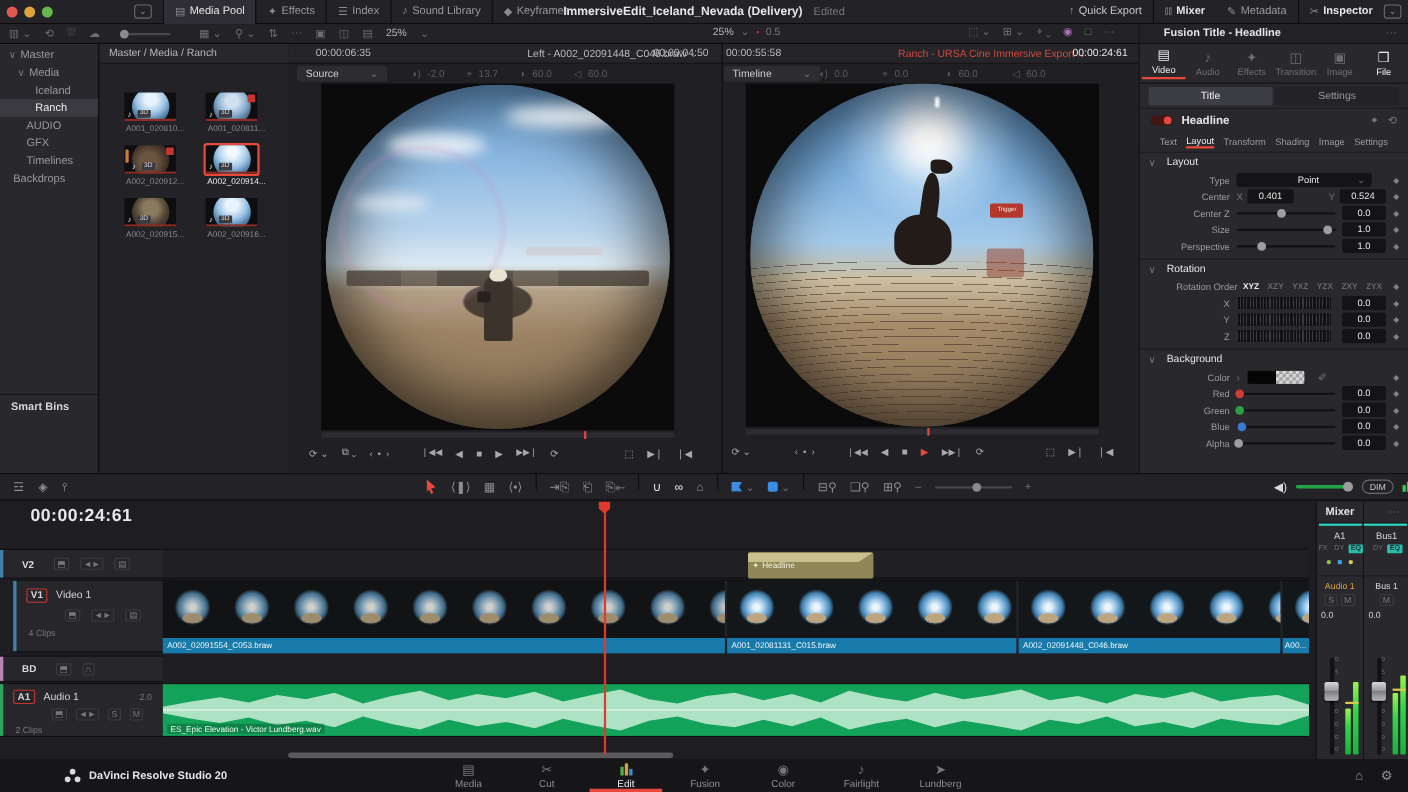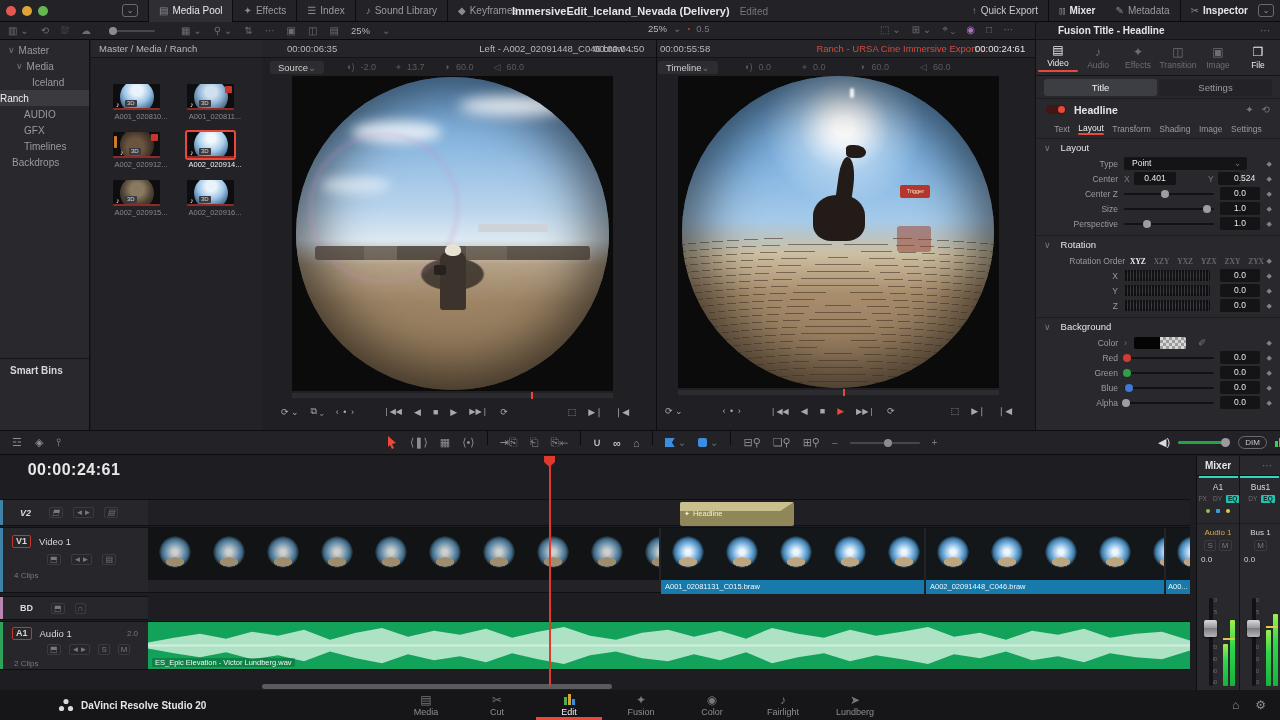--- a/index.html
+++ b/index.html
@@ -55,21 +55,21 @@
   .flagred{ position:absolute; right:2px; top:2px; width:7px; height:7px; background:#c5372c; border-radius:1px;}
   .orangebar{ position:absolute; left:1px; top:4px; width:3px; height:12px; background:#d07b2c; border-radius:1px;}
   .mp-name{ font-size:7.5px; color:#88888d; text-align:center; width:56px; margin-top:2px; white-space:nowrap;}
 
   .pool-footer{ position:absolute; top:432px; left:0; width:262px; height:23px; background:#232327; border-right:1px solid #101012; border-top:1px solid #121214; display:flex; align-items:center; gap:14px; padding-left:12px;}
 
   
   .viewers{ position:absolute; top:40px; left:262px; width:773px; height:390px; background:#202024;}
   .vhead{ height:18px; display:flex; align-items:center; font-size:9.5px; color:#b9b9bd; background:#242429; border-bottom:1px solid #141416;}
   .vctl{ height:18px; display:flex; align-items:center; background:#202024; font-size:9.5px;}
-  .mode-dd{ display:flex; align-items:center; gap:0; background:#2c2c31; border-radius:3px; padding:1px 8px; color:#cfcfd3; font-size:9.5px;}
+  .mode-dd{ display:flex; align-items:center; gap:28px; background:#2c2c31; border-radius:3px; padding:1px 8px; color:#cfcfd3; font-size:9.5px;}
   .pchip{ display:flex; align-items:center; gap:6px; color:#5a5a60; font-size:9px;}
   .canvas{ position:absolute; background:#0b0b0c;}
   .fisheye{ position:absolute; border-radius:50%; overflow:hidden; box-shadow:inset 0 0 50px 18px rgba(0,0,0,.55);}
   .scrub{ position:absolute; height:5px; background:#2b2b30;}
   .scrub i{ position:absolute; top:-1px; width:2px; height:7px; background:#e8493c;}
   .transport{ position:absolute; display:flex; align-items:center; color:#9a9aa0;}
   .tbtn{ font-size:9px; color:#a8a8ae; padding:0 5px;}
   .tbtn.red{ color:#e8493c;}
 
   
@@ -86,21 +86,21 @@
   .irow{ position:relative; height:15px; display:flex; align-items:center;}
   .ilab{ position:absolute; right:162px; width:100px; text-align:right; font-size:8.5px; color:#9a9aa0;}
   .ibox{ position:absolute; background:#141416; border-radius:2px; height:13px; color:#e8e8ea; font-size:8.5px; text-align:center; line-height:13px;}
   .itrack{ position:absolute; height:2px; background:#121214; border-radius:1px; top:7px;}
   .itrack i{ position:absolute; top:-3px; width:8px; height:8px; border-radius:50%; background:#9d9da2; margin-left:-4px;}
   .kf{ position:absolute; right:8px; color:#808086; font-size:7px; top:4px;}
   .sect-head{ display:flex; align-items:center; gap:6px; height:18px; padding-left:8px; color:#d2d2d6; font-size:9.5px; border-top:1px solid #1d1d21;}
   .dial{ position:absolute; height:11px; top:2px; border-radius:2px;
          background:repeating-linear-gradient(90deg,#3e3e44 0 1px,#141416 1px 3px);
          box-shadow:inset 0 0 6px rgba(0,0,0,.6);}
-  .ord{ font-size:7.5px; color:#66666c; font-weight:bold; margin-right:5px;font-family:Liberation Serif, serif;}
+  .ord{ font-size:7.5px; color:#66666c; font-weight:bold; margin-right:5px;}
   .ord.on{ color:#f0f0f2;}
   .checker{ background-image:
       linear-gradient(45deg,#9b9b9b 25%,transparent 25%,transparent 75%,#9b9b9b 75%),
       linear-gradient(45deg,#9b9b9b 25%,#d8d8d8 25%,#d8d8d8 75%,#9b9b9b 75%);
       background-size:6px 6px; background-position:0 0,3px 3px;}
 
   
   .tl-toolbar{ position:absolute; top:430px; left:0; width:1280px; height:25px; background:#222227;
                border-top:1px solid #0d0d0f; border-bottom:1px solid #0d0d0f;}
   .tt-ic{ color:#8d8d93; font-size:11px;}
@@ -258,21 +258,21 @@
       <span class="chev">∨</span>
       <span>Master</span>
     </div>
     <div class="tree-item" style="padding-left:16px">
       <span class="chev">∨</span>
       <span>Media</span>
     </div>
     <div class="tree-item" style="padding-left:32px">
       <span>Iceland</span>
     </div>
-    <div class="tree-item sel" style="">
+    <div class="tree-item sel" style="padding-left:32px">
       <span>Ranch</span>
     </div>
     <div class="tree-item" style="padding-left:24px">
       <span>AUDIO</span>
     </div>
     <div class="tree-item" style="padding-left:24px">
       <span>GFX</span>
     </div>
     <div class="tree-item" style="padding-left:24px">
       <span>Timelines</span>
@@ -527,31 +527,31 @@
       <span class="sectab">Image</span>
       <span class="sectab">Settings</span>
     </div>
 
     <div class="sect-head">
       <span class="chev">∨</span>
       <span class="white">Layout</span>
     </div>
     <div class="irow">
       <span class="ilab">Type</span>
-      <span class="ibox" style="left:88px; width:123px; text-align:left; padding-left:8px;">
+      <span class="ibox" style="left:88px; width:123px; text-align:center; padding-left:8px;">
         <span>Point</span>
         <span class="muted" style="position:absolute; right:6px">⌄</span></span>
       <span class="kf">◆</span>
     </div>
     <div class="irow">
       <span class="ilab">Center</span>
       <span class="muted" style="position:absolute; left:88px; font-size:8.5px">X</span>
       <span class="ibox" style="left:98px; width:42px;">0.401</span>
       <span class="muted" style="position:absolute; left:172px; font-size:8.5px">Y</span>
-      <span class="ibox" style="left:182px; width:22px;padding-left:16px;">0.524</span>
+      <span class="ibox" style="left:182px; width:42px;">0.524</span>
       <span class="kf">◆</span>
     </div>
     <div class="irow">
       <span class="ilab">Center Z</span>
       <span class="itrack" style="left:88px; width:90px;">
           <i style="left:45%"></i>
         </span>
       <span class="ibox" style="left:184px; width:40px;">0.0</span>
       <span class="kf">◆</span>
     </div>
@@ -704,30 +704,30 @@
       <span style="display:inline-flex; gap:1px; align-items:flex-end;">
         <i style="width:3px;height:6px;background:#2fd64a"></i>
           <i style="width:3px;height:9px;background:#2fd64a"></i>
         </span>
     </div>
   </div>
 
   <section class="timeline">
     <div class="tc-big">00:00:24:61</div>
 
-    <div class="thead" style="top:43px; height:27px;font-style:italic;">
+    <div class="thead" style="top:43px; height:27px;">
       <div class="tstrip" style="background:#3f82a8"></div>
       <div class="row" style="height:100%; gap:10px; padding-left:20px;">
         <span class="tid">V2</span>
         <span class="thic" style="margin-left:8px">⬒</span>
         <span class="thic">◄►</span>
         <span class="thic">▤</span>
       </div>
     </div>
-    <div class="thead" style="top:71px; height:66px;">
+    <div class="thead" style="top:71px; height:66px;margin-left:12px;">
       <div class="tstrip" style="background:#3f82a8"></div>
       <div class="row" style="height:20px; gap:8px; padding-left:12px; padding-top:6px;">
         <span class="tid boxed">V1</span>
         <span style="font-size:9.5px; color:#d8d8db">Video 1</span>
       </div>
       <div class="row" style="height:18px; gap:10px; padding-left:47px; padding-top:4px;">
         <span class="thic">⬒</span>
         <span class="thic">◄►</span>
         <span class="thic">▤</span>
       </div>
@@ -761,20 +761,21 @@
       <div class="abs" style="left:532px; top:2px; width:114px; height:24px; background:#8f8757; border-radius:2px; overflow:hidden;">
         <div style="height:9px; background:#c9c08e; clip-path:polygon(0 0,100% 0,88% 100%,0 100%);"></div>
         <div class="row" style="gap:3px; padding-left:4px; margin-top:-2px;">
           <span style="font-size:7px; color:#f2eed8">✦</span>
           <span style="font-size:7.5px; color:#f2eed8">Headline</span>
         </div>
       </div>
     </div>
     <div class="lane" style="top:71px; height:66px;">
       <div class="v1clip" style="left:0; width:511px; height:52px; filter:brightness(.82) sepia(.15);"></div>
+      <div class="cliplabel" style="left:0; width:511px; top:52px; height:14px; bottom:auto;">A002_02091554_C053.braw</div>
       <div class="v1clip" style="left:513px; width:263px; height:52px;"></div>
       <div class="cliplabel" style="left: 513px; width:263px; top:52px; height:14px; bottom:auto;">A001_02081131_C015.braw</div>
       <div class="v1clip" style="left:778px; width:238px; height:52px;"></div>
       <div class="cliplabel" style="left:778px; width:238px; top:52px; height:14px; bottom:auto;">A002_02091448_C046.braw</div>
       <div class="v1clip" style="left:1018px; width:24px; height:52px;"></div>
       <div class="cliplabel" style="left:1018px; width:24px; top:52px; height:14px; bottom:auto; padding-left:2px;">A00...</div>
     </div>
     <div class="lane" style="top:165px; height:49px;">
       <div class="abs" style="left:0; width:1042px; top:0; height:47px; background:#13a25a; overflow:hidden;">
         <svg width="1042" height="47" viewBox="0 0 1042 48" preserveAspectRatio="none" style="position:absolute; left:0; top:0;">

